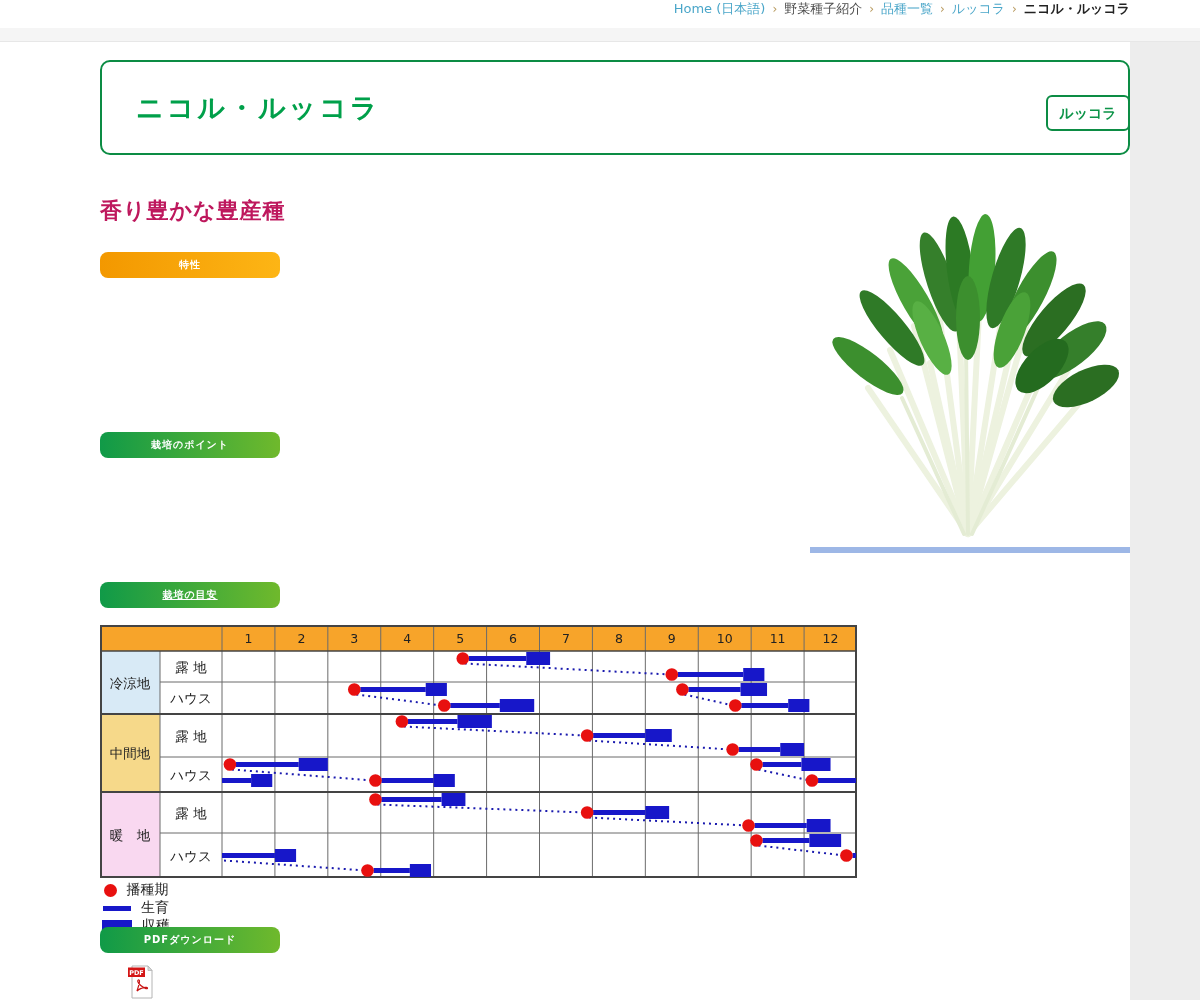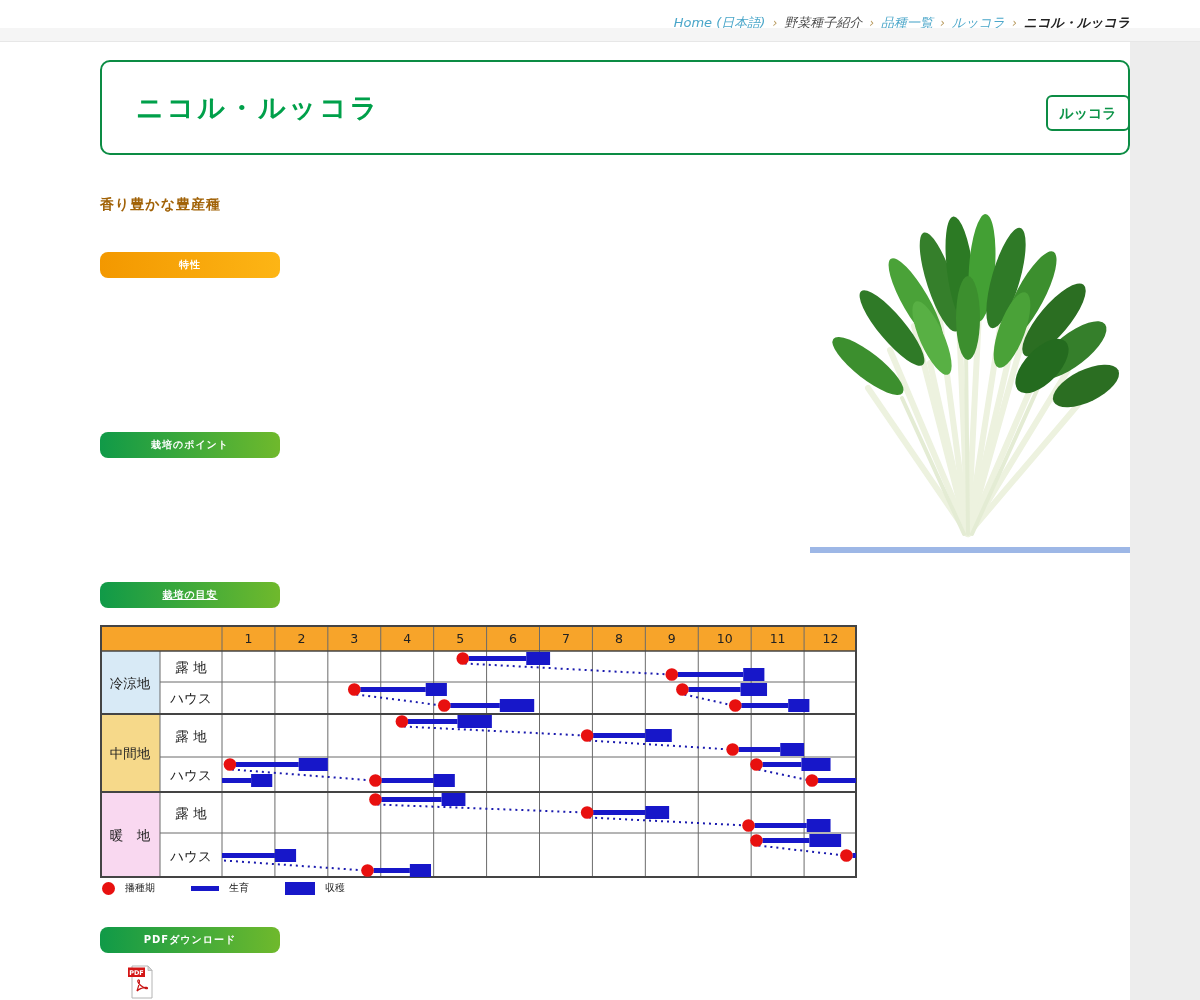--- a/index.html
+++ b/index.html
@@ -2,55 +2,55 @@
 <html><head>
 <meta charset="utf-8">
 <style>
   html,body{margin:0;padding:0;}
   body{
     width:1200px;height:1000px;position:relative;overflow:hidden;
     background:#ffffff;font-family:"DejaVu Sans","Liberation Sans",sans-serif;
     -webkit-font-smoothing:antialiased;
   }
   .topbar{position:absolute;left:0;top:0;width:1200px;height:28px;background:#fff;}
-  .breadcrumb{position:absolute;right:70px;top:14px;font-size:13px;color:#555;white-space:nowrap;font-style:italic;}
+  .breadcrumb{position:absolute;right:70px;top:0;font-size:13px;color:#555;white-space:nowrap;}
   .breadcrumb a{text-decoration:none;}
   .bc-link{color:#4aa6c9;}
   .bc-text{color:#4b4b4b;}
   .bc-current{color:#222;font-weight:bold;}
   .bc-sep{color:#b89a5e;margin:0 7px;font-size:12px;}
   .band{position:absolute;left:0;top:28px;width:1200px;height:13px;background:#f5f5f5;border-bottom:1px solid #e7e7e7;}
   .gray-right{position:absolute;left:1130px;top:42px;width:70px;height:958px;background:#ededed;}
 
   .title-box{position:absolute;left:100px;top:60px;width:1026px;height:91px;
     border:2px solid #0c8c44;border-radius:10px;background:#fff;}
   .page-title{position:absolute;left:34px;top:50%;transform:translateY(-50%);
     font-size:27px;font-weight:bold;color:#00a04a;letter-spacing:3px;}
   .category-button{position:absolute;left:1046px;top:95px;width:84px;height:36px;
     border:2px solid #0c8c44;border-radius:6px;background:#fff;color:#0c9448;
     font-size:14px;font-weight:bold;text-align:center;line-height:33px;box-sizing:border-box;cursor:pointer;}
 
-  .headline{position:absolute;left:100px;top:196px;font-size:14px;font-weight:bold;color:#a16207;letter-spacing:1px;}
+  .headline{position:absolute;left:100px;top:196px;font-size:22px;font-weight:bold;color:#be185d;letter-spacing:1px;}
 
   .badge{position:absolute;left:100px;width:180px;height:26px;border-radius:8px;
     color:#fff;font-weight:bold;font-size:10px;text-align:center;line-height:26px;letter-spacing:1px;}
   .badge.orange{top:252px;background:linear-gradient(90deg,#f39800,#fdb515);}
   .badge.green1{top:432px;background:linear-gradient(90deg,#109a48,#6fb92c);}
   .badge.green2{top:582px;background:linear-gradient(90deg,#109a48,#6fb92c);text-decoration:underline;}
   .badge.green3{top:927px;background:linear-gradient(90deg,#109a48,#6fb92c);}
 
   .bullets{position:absolute;left:100px;top:292px;width:695px;list-style:none;margin:0;padding:0;}
   .bullets li{position:relative;padding-left:30px;font-size:14.5px;color:#333;
     line-height:25px;margin-bottom:6px;}
   .bullet-dot{position:absolute;left:9px;top:8px;width:9px;height:9px;border-radius:50%;background:#f7a61c;}
 
   .chart{position:absolute;left:100px;top:625px;width:757px;height:253px;}
   .chart svg text{font-family:"DejaVu Sans","Liberation Sans",sans-serif;}
 
-  .legend{position:absolute;left:102px;top:881px;display:flex;align-items:center;font-size:10px;color:#222;}
+  .legend{position:absolute;left:102px;top:881px;display:flex;align-items:center;font-size:14px;color:#222;flex-direction:column;}
   .legend .lg-item{display:flex;align-items:center;margin-right:36px;}
   .lg-dot{width:13px;height:13px;border-radius:50%;background:#e8100f;margin-right:10px;}
   .lg-line{width:28px;height:5px;background:#1717c9;margin-right:10px;}
   .lg-bar{width:30px;height:13px;background:#1717c9;margin-right:10px;}
 
   .pdf-row{position:absolute;left:112px;top:964px;display:flex;align-items:center;cursor:pointer;text-decoration:none;flex-direction:column;}
   .pdf-label{margin-left:22px;font-size:12px;font-weight:bold;color:#222;}
 
   .photo{position:absolute;left:806px;top:198px;width:324px;height:348px;background:#fff;}
   .photo-scrollbar{position:absolute;left:810px;top:547px;width:320px;height:6px;background:#9db7e6;}

